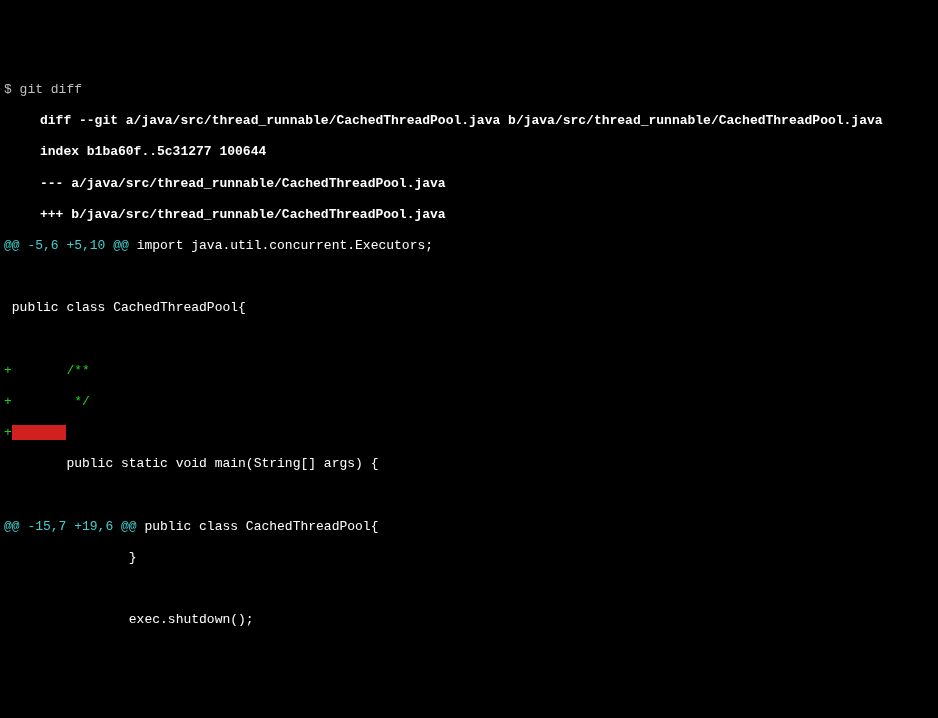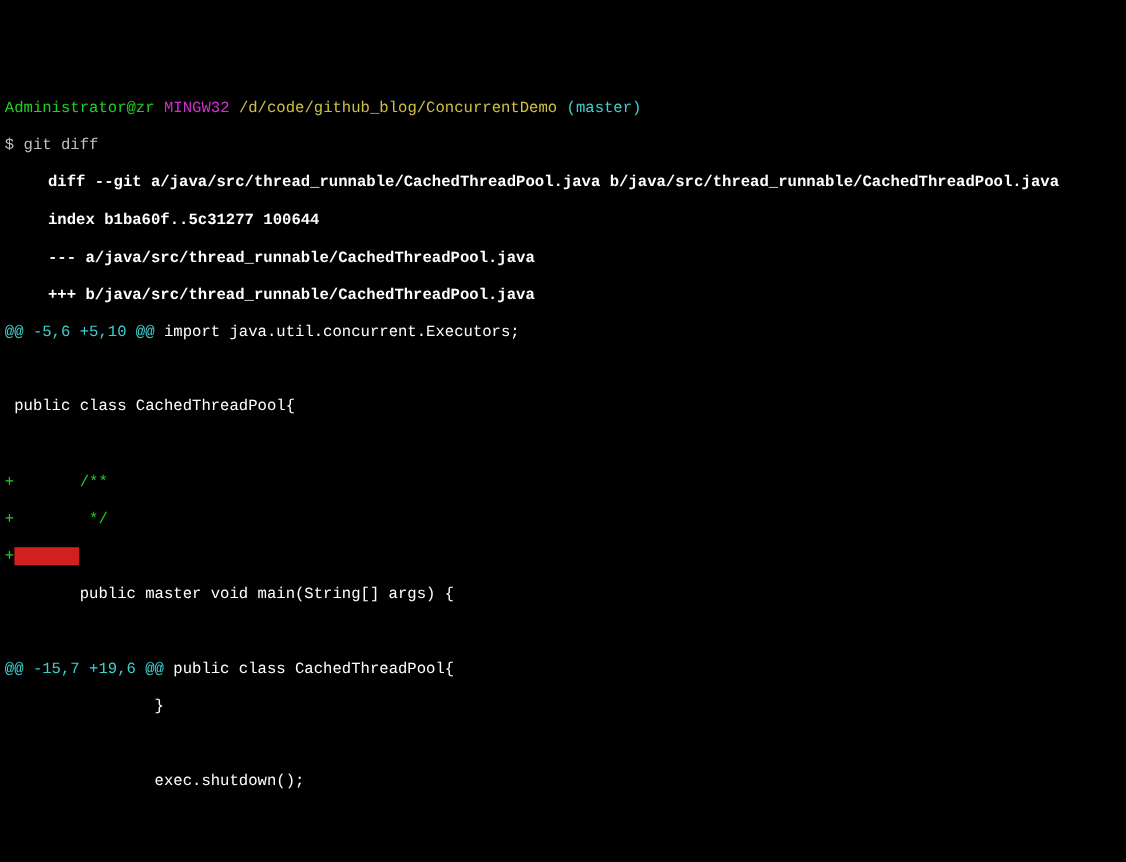--- a/index.html
+++ b/index.html
@@ -30,34 +30,33 @@
     .green { color: #20d020; }
     .redbg { background: #d02020; color: #d02020; }
     .line { display: block; }
   </style>
 </head>
 <body>
 
 
 
 <div>
-<span class="line"><span class="prompt-user">Administrator@zr</span> <span class="prompt-host">MINGW32</span> <span class="prompt-path">/d/code/github_blog/ConcurrentDemo</span> <span class="prompt-branch">(master)</span></span>
 <span class="line cmd">$ git diff</span>
 <span class="line white-bold">diff --git a/java/src/thread_runnable/CachedThreadPool.java b/java/src/thread_runnable/CachedThreadPool.java</span>
 <span class="line white-bold">index b1ba60f..5c31277 100644</span>
 <span class="line white-bold">--- a/java/src/thread_runnable/CachedThreadPool.java</span>
 <span class="line white-bold">+++ b/java/src/thread_runnable/CachedThreadPool.java</span>
 <span class="line"><span class="cyan">@@ -5,6 +5,10 @@</span><span class="white"> import java.util.concurrent.Executors;</span></span>
 <span class="line white"> </span>
 <span class="line white"> public class CachedThreadPool{</span>
 <span class="line white"> </span>
 <span class="line green">+       /**</span>
 <span class="line green">+        */</span>
 <span class="line"><span class="green">+</span><span class="redbg">       </span></span>
-<span class="line white">        public master void main(String[] args) {</span>
+<span class="line white">        public static void main(String[] args) {</span>
 <span class="line white"> </span>
 <span class="line"><span class="cyan">@@ -15,7 +19,6 @@</span><span class="white"> public class CachedThreadPool{</span></span>
 <span class="line white">                }</span>
 <span class="line white"> </span>
 <span class="line white">                exec.shutdown();</span>
 
 
 
 
 

